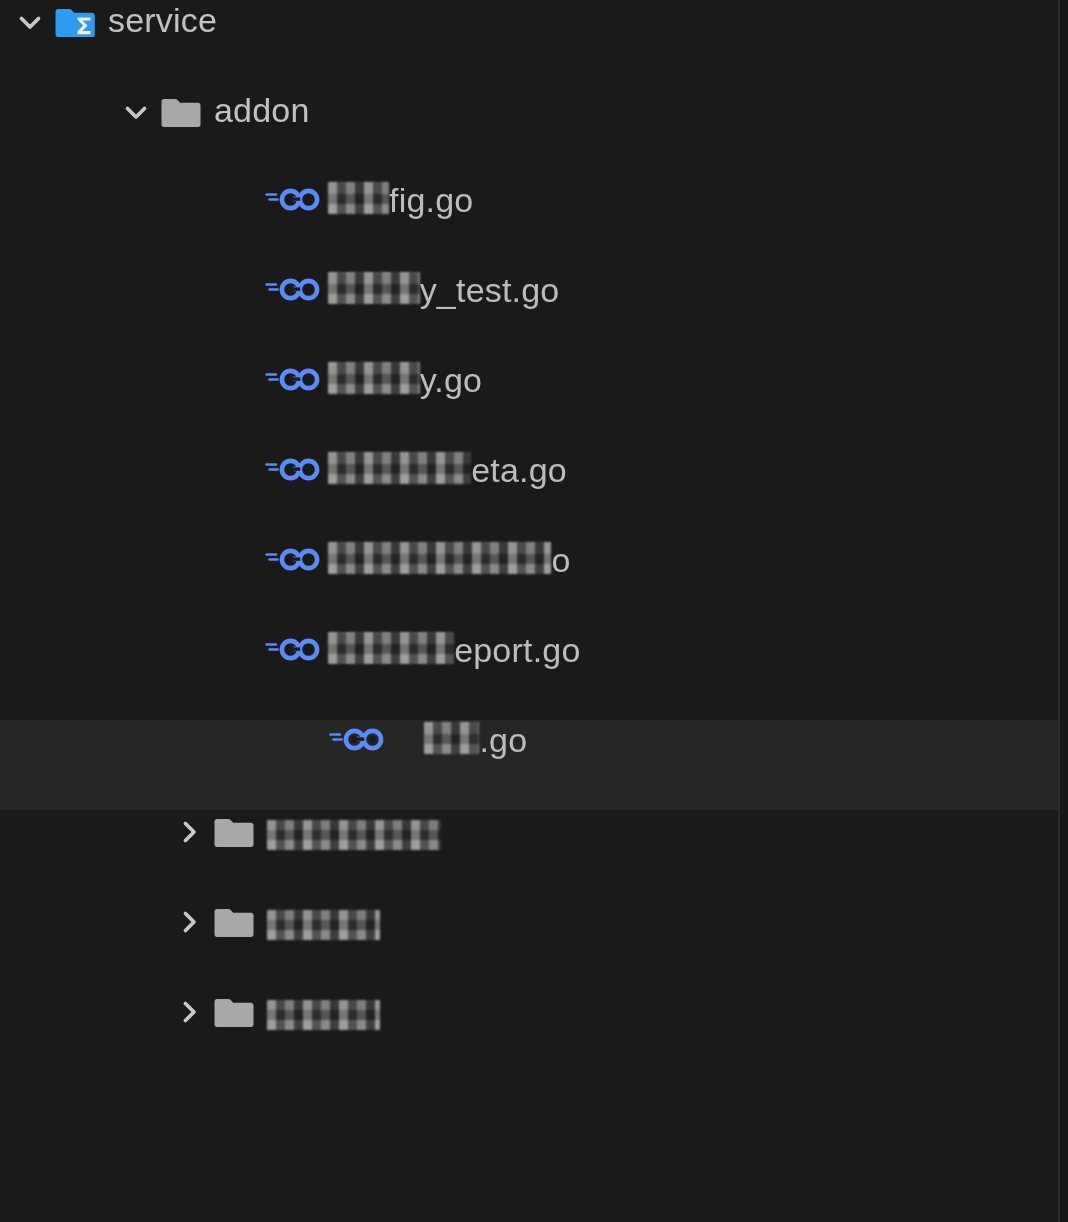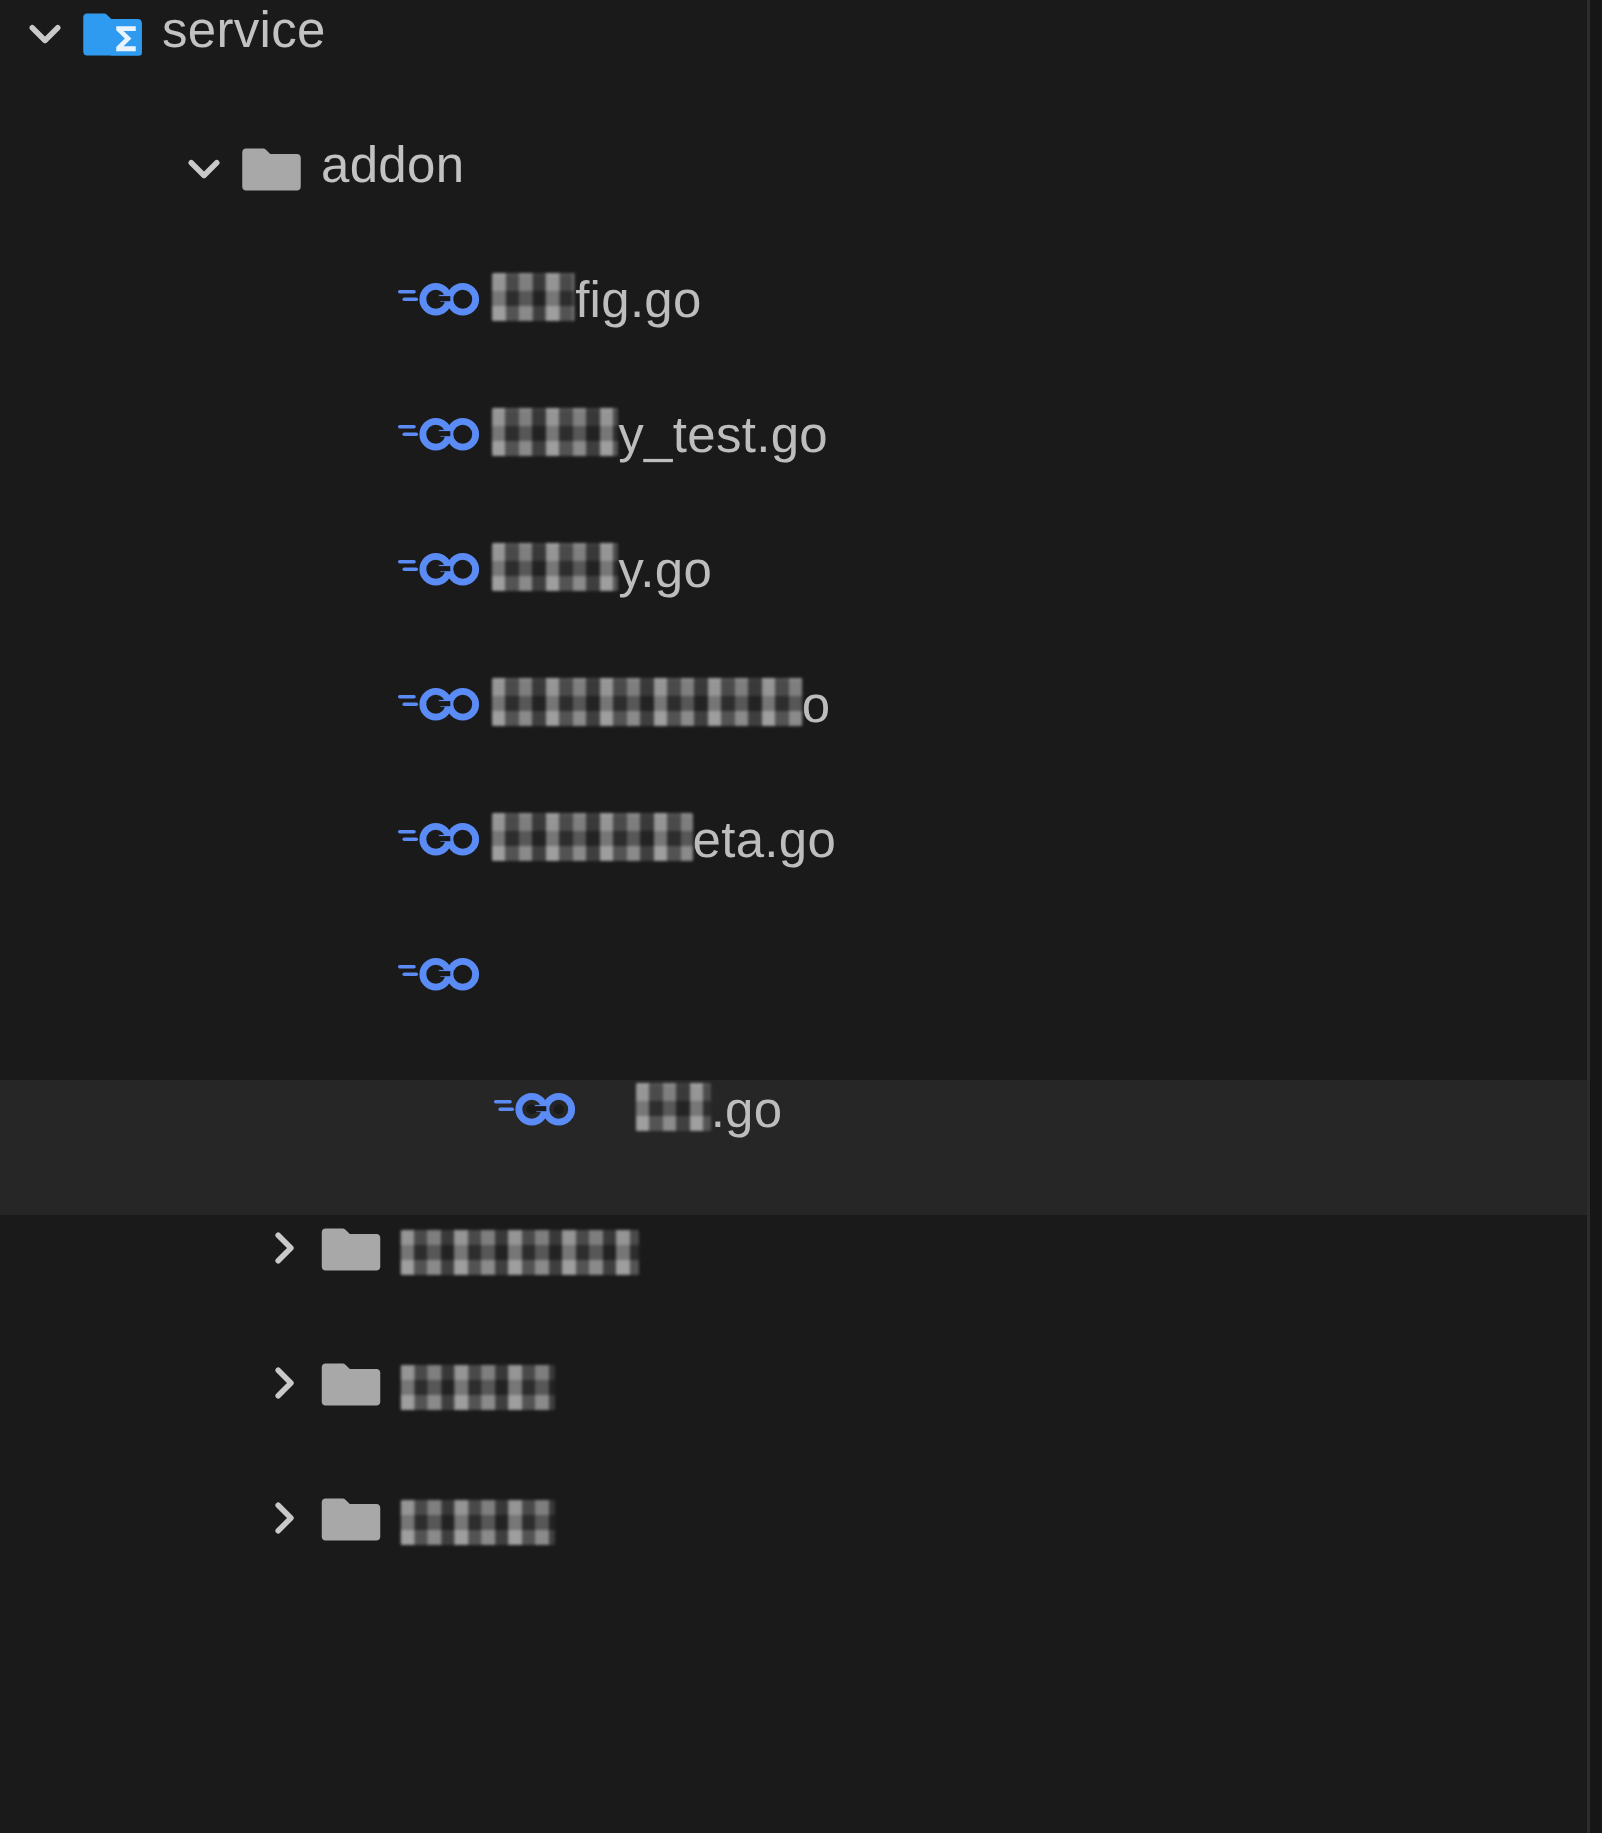--- a/index.html
+++ b/index.html
@@ -116,20 +116,21 @@
   .label.folder { color: #c2c2c2; }
   .redact-wrap {
     position: relative;
     display: inline-block;
   }
   .redact-seg {
     display: inline-block;
     position: relative;
     color: transparent;
     vertical-align: baseline;
+    font-weight: bold;
   }
   
   .redact-seg::before {
     content: "";
     position: absolute;
     left: 0;
     top: 2px;
     right: 0;
     bottom: 6px;
     background-color: #6e6e6e;
@@ -265,20 +266,41 @@
       <g fill="none" stroke="#5b8cf5" stroke-width="4.6">
         <circle cx="25.5" cy="14.5" r="8.6"></circle>
         <circle cx="43.5" cy="14.5" r="8.6"></circle>
       </g>
       <rect x="25" y="11.6" width="9.5" height="4.6" fill="#5b8cf5"></rect>
       <rect x="28.2" y="12.4" width="7" height="3.4" fill="#1a1a1a"></rect>
       <circle cx="25.5" cy="14.5" r="3.4" fill="#1a1a1a"></circle>
       <circle cx="43.5" cy="14.5" r="3.4" fill="#1a1a1a"></circle>
     </svg>
   </span>
+        <span class="label"><span class="redact-wrap"><span class="redact-seg">query_m</span><span class="clear-seg">eta.go</span></span></span>
+      </div>
+      <div class="row">
+        <span class="indent" style="width: 220px;"></span>
+        <span class="twisty empty"></span>
+        <span class="goicon">
+    <svg width="56" height="30" viewBox="0 0 56 30">
+      <g stroke="#5b8cf5" stroke-width="2.4" stroke-linecap="round" fill="none">
+        <line x1="1.5" y1="9.5" x2="11" y2="9.5"></line>
+        <line x1="4.5" y1="14.5" x2="12.5" y2="14.5"></line>
+      </g>
+      <g fill="none" stroke="#5b8cf5" stroke-width="4.6">
+        <circle cx="25.5" cy="14.5" r="8.6"></circle>
+        <circle cx="43.5" cy="14.5" r="8.6"></circle>
+      </g>
+      <rect x="25" y="11.6" width="9.5" height="4.6" fill="#5b8cf5"></rect>
+      <rect x="28.2" y="12.4" width="7" height="3.4" fill="#1a1a1a"></rect>
+      <circle cx="25.5" cy="14.5" r="3.4" fill="#1a1a1a"></circle>
+      <circle cx="43.5" cy="14.5" r="3.4" fill="#1a1a1a"></circle>
+    </svg>
+  </span>
         <span class="label"><span class="redact-wrap"><span class="redact-seg">deployment.g</span><span class="clear-seg">o</span></span></span>
       </div>
       <div class="row">
         <span class="indent" style="width: 220px;"></span>
         <span class="twisty empty"></span>
         <span class="goicon">
     <svg width="56" height="30" viewBox="0 0 56 30">
       <g stroke="#5b8cf5" stroke-width="2.4" stroke-linecap="round" fill="none">
         <line x1="1.5" y1="9.5" x2="11" y2="9.5"></line>
         <line x1="4.5" y1="14.5" x2="12.5" y2="14.5"></line>
@@ -286,41 +308,21 @@
       <g fill="none" stroke="#5b8cf5" stroke-width="4.6">
         <circle cx="25.5" cy="14.5" r="8.6"></circle>
         <circle cx="43.5" cy="14.5" r="8.6"></circle>
       </g>
       <rect x="25" y="11.6" width="9.5" height="4.6" fill="#5b8cf5"></rect>
       <rect x="28.2" y="12.4" width="7" height="3.4" fill="#1a1a1a"></rect>
       <circle cx="25.5" cy="14.5" r="3.4" fill="#1a1a1a"></circle>
       <circle cx="43.5" cy="14.5" r="3.4" fill="#1a1a1a"></circle>
     </svg>
   </span>
-        <span class="label"><span class="redact-wrap"><span class="redact-seg">query_m</span><span class="clear-seg">eta.go</span></span></span>
-      </div>
-      <div class="row">
-        <span class="indent" style="width: 220px;"></span>
-        <span class="twisty empty"></span>
-        <span class="goicon">
-    <svg width="56" height="30" viewBox="0 0 56 30">
-      <g stroke="#5b8cf5" stroke-width="2.4" stroke-linecap="round" fill="none">
-        <line x1="1.5" y1="9.5" x2="11" y2="9.5"></line>
-        <line x1="4.5" y1="14.5" x2="12.5" y2="14.5"></line>
-      </g>
-      <g fill="none" stroke="#5b8cf5" stroke-width="4.6">
-        <circle cx="25.5" cy="14.5" r="8.6"></circle>
-        <circle cx="43.5" cy="14.5" r="8.6"></circle>
-      </g>
-      <rect x="25" y="11.6" width="9.5" height="4.6" fill="#5b8cf5"></rect>
-      <rect x="28.2" y="12.4" width="7" height="3.4" fill="#1a1a1a"></rect>
-      <circle cx="25.5" cy="14.5" r="3.4" fill="#1a1a1a"></circle>
-      <circle cx="43.5" cy="14.5" r="3.4" fill="#1a1a1a"></circle>
-    </svg>
-  </span>
+        <span class="label"><span class="redact-wrap"><span class="redact-seg">query_r</span><span class="clear-seg">eport.go</span></span></span>
       </div>
       <div class="row selected">
         <span class="indent" style="width: 220px;"></span>
         <span class="twisty empty"></span>
         <span class="goicon">
     <svg width="56" height="30" viewBox="0 0 56 30">
       <g stroke="#5b8cf5" stroke-width="2.4" stroke-linecap="round" fill="none">
         <line x1="1.5" y1="9.5" x2="11" y2="9.5"></line>
         <line x1="4.5" y1="14.5" x2="12.5" y2="14.5"></line>
       </g>

